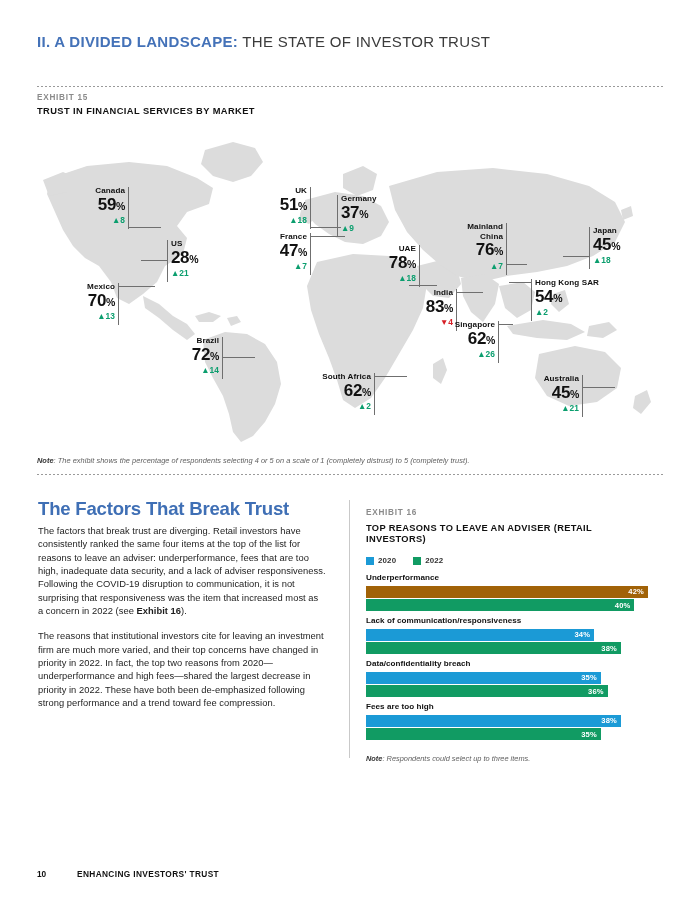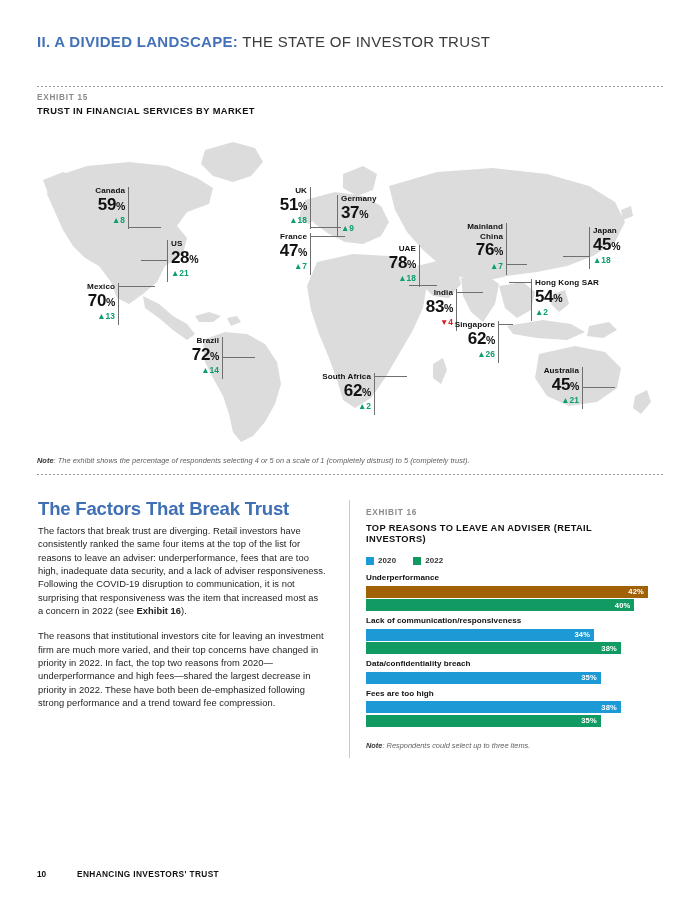--- a/index.html
+++ b/index.html
@@ -313,21 +313,21 @@
     <div class="leader" style="left:472px; top:156px; width:22px;"></div>
 
     <div class="mlabel lalign" style="left:556px; top:100px; width:56px;">
       <div class="vbar" style="height:42px;"></div>
       <div class="cname">Japan</div>
       <div class="pct"><span>45</span><span class="sym">%</span></div>
       <div class="delta up">▲18</div>
     </div>
     <div class="leader" style="left:526px; top:130px; width:26px;"></div>
 
-    <div class="mlabel ralign" style="left:478px; top:240px; width:64px;">
+    <div class="mlabel ralign" style="left:478px; top:248px; width:64px;">
       <div class="vbar" style="height:42px;"></div>
       <div class="cname">Australia</div>
       <div class="pct"><span>45</span><span class="sym">%</span></div>
       <div class="delta up">▲21</div>
     </div>
     <div class="leader" style="left:546px; top:261px; width:32px;"></div>
   </div>
 
   <div class="map-note">
     <b>Note</b><span>: The exhibit shows the percentage of respondents selecting 4 or 5 on a scale of 1 (completely distrust) to 5 (completely trust).</span>
@@ -388,20 +388,25 @@
         </div>
       </div>
 
       <div class="bgroup">
         <div class="bgroup-label">Data/confidentiality breach</div>
         <div class="bar-row">
           <div class="bar" style="background:#1b9ad6; width:83.3%;">
             <span class="bar-val">35%</span>
           </div>
         </div>
+        <div class="bar-row">
+          <div class="bar" style="background:#119b63; width:85.7%;">
+            <span class="bar-val">36%</span>
+          </div>
+        </div>
       </div>
 
       <div class="bgroup">
         <div class="bgroup-label">Fees are too high</div>
         <div class="bar-row">
           <div class="bar" style="background:#1b9ad6; width:90.4%;">
             <span class="bar-val">38%</span>
           </div>
         </div>
         <div class="bar-row">

